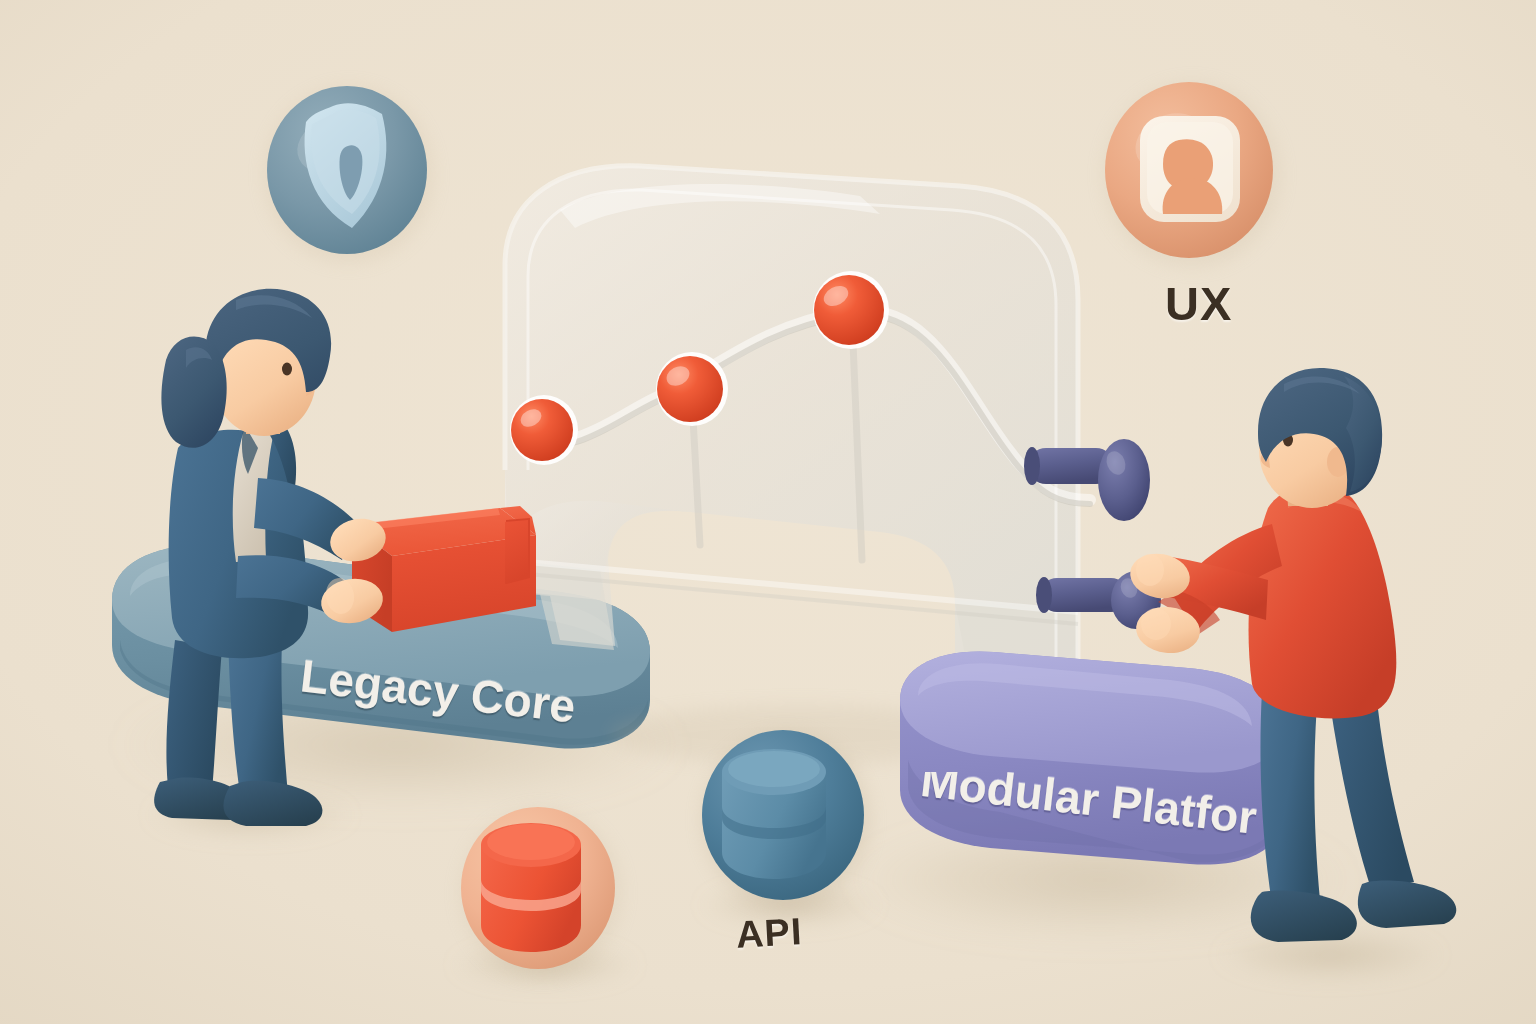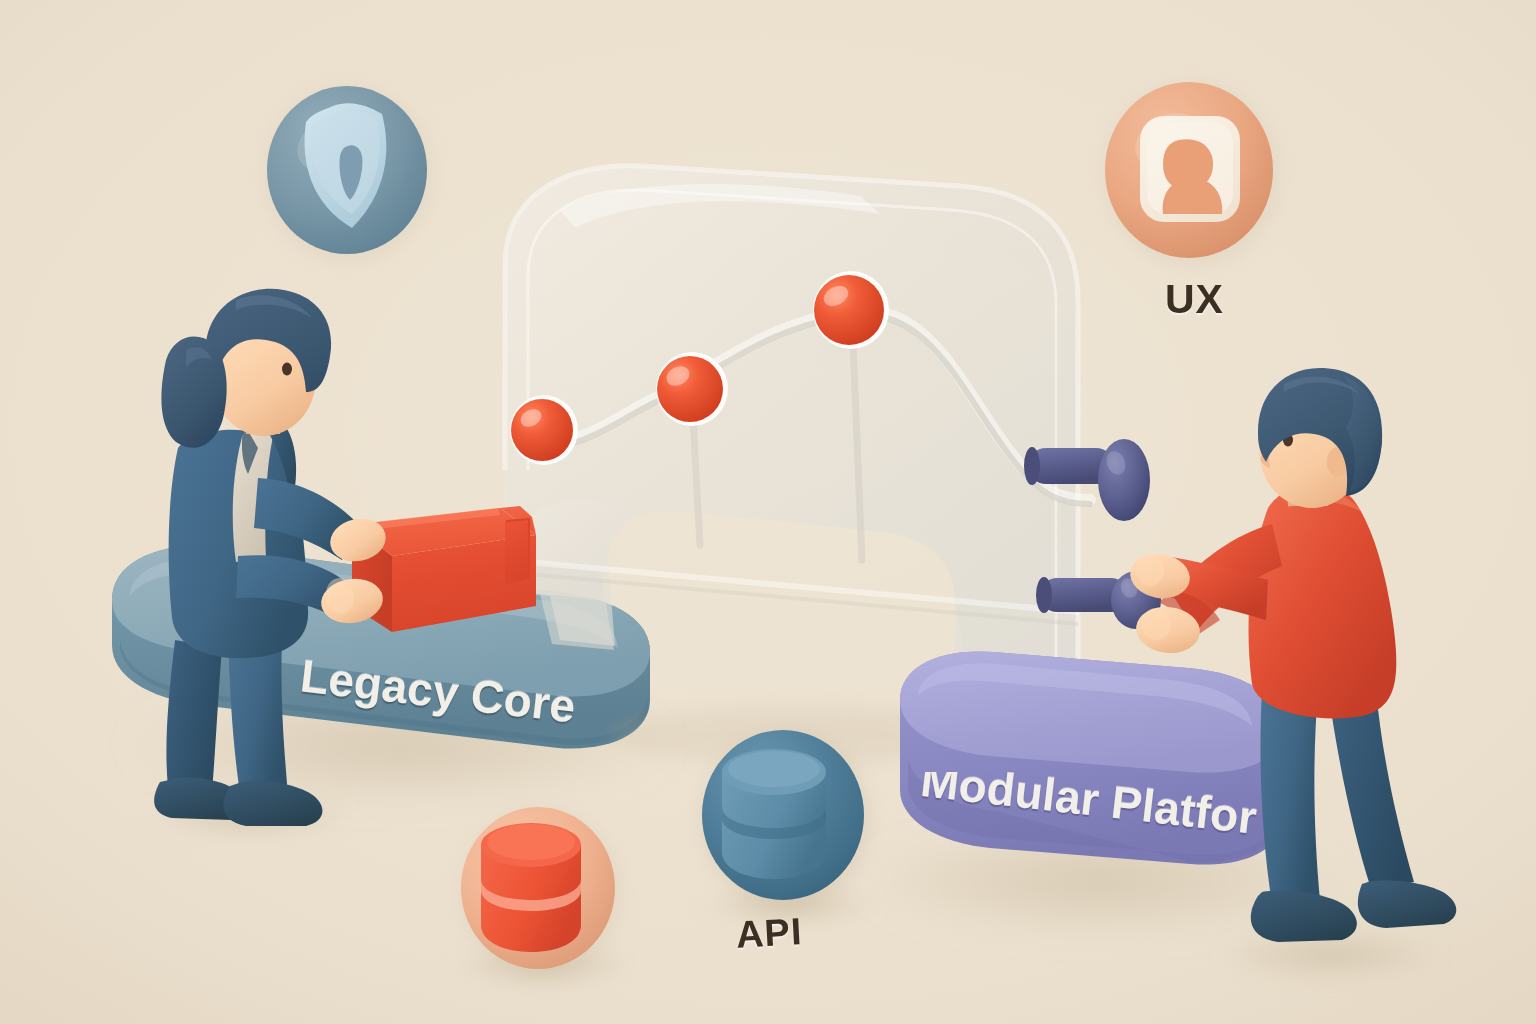--- a/index.html
+++ b/index.html
@@ -4,21 +4,21 @@
 <style>
   html,body{margin:0;padding:0;}
   body{
     width:1536px;height:1024px;overflow:hidden;
     font-family:"Liberation Sans", sans-serif;
     background:#ece1cf;
   }
   #scene{position:relative;width:1536px;height:1024px;background:#ece1cf;overflow:hidden;}
   #scene svg{position:absolute;inset:0;display:block;}
   .lbl{position:absolute;font-family:"Liberation Sans",sans-serif;font-weight:700;color:#3b2f23;}
-  #ux-label{left:1165px;top:276px;font-size:41px;letter-spacing:1px;
+  #ux-label{left:1165px;top:276px;font-size:47px;letter-spacing:1px;
      text-shadow:0 2px 2px rgba(255,255,255,.55);}
   #api-label{left:736px;top:912px;font-size:38px;letter-spacing:1px;
      transform:rotate(-3deg);text-shadow:0 2px 2px rgba(255,255,255,.55);}
   .plat-txt{position:absolute;font-family:"Liberation Sans",sans-serif;font-weight:700;
      color:#f2efe9;white-space:nowrap;pointer-events:none;}
   #legacy-text{left:300px;top:664px;font-size:46px;transform:rotate(6.5deg);
      text-shadow:0 2px 1px rgba(60,85,100,.75), 0 -1px 0 rgba(255,255,255,.35);}
   #modular-wrap{position:absolute;left:920px;top:772px;width:350px;height:80px;overflow:hidden;}
   #modular-text{position:absolute;left:0;top:0;font-size:46px;transform:rotate(6.5deg);
      text-shadow:0 2px 1px rgba(90,88,140,.75), 0 -1px 0 rgba(255,255,255,.35);

